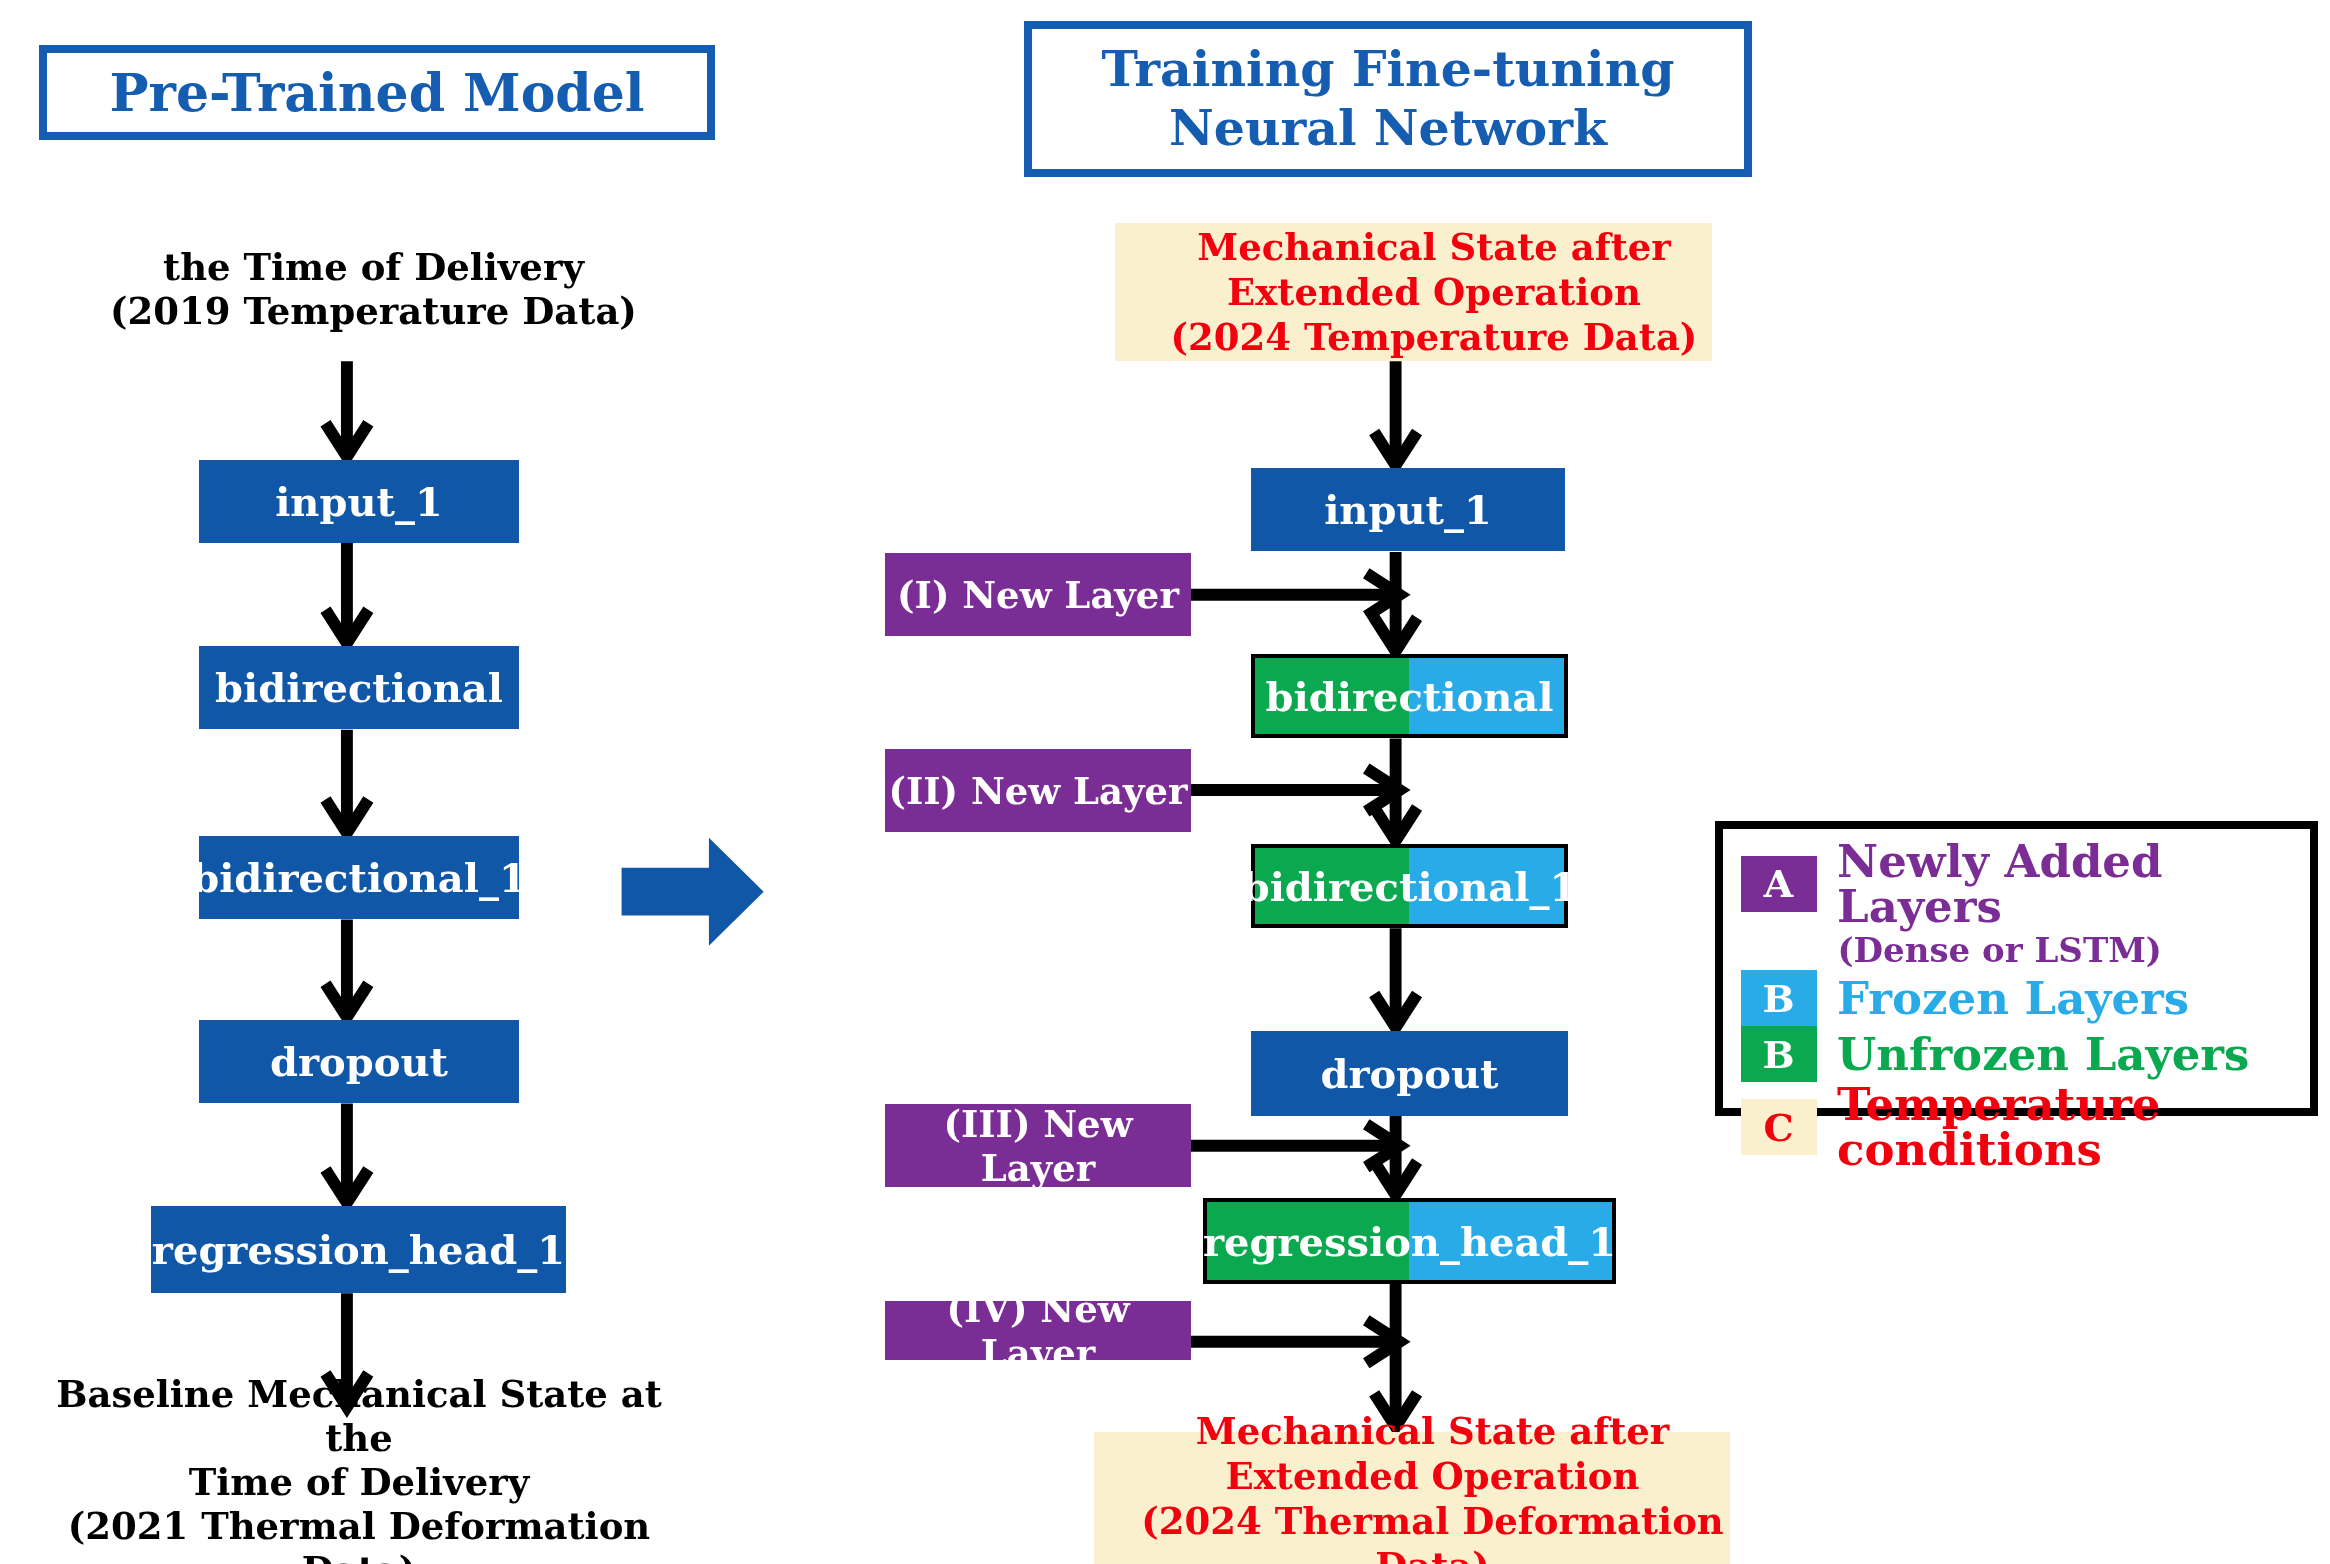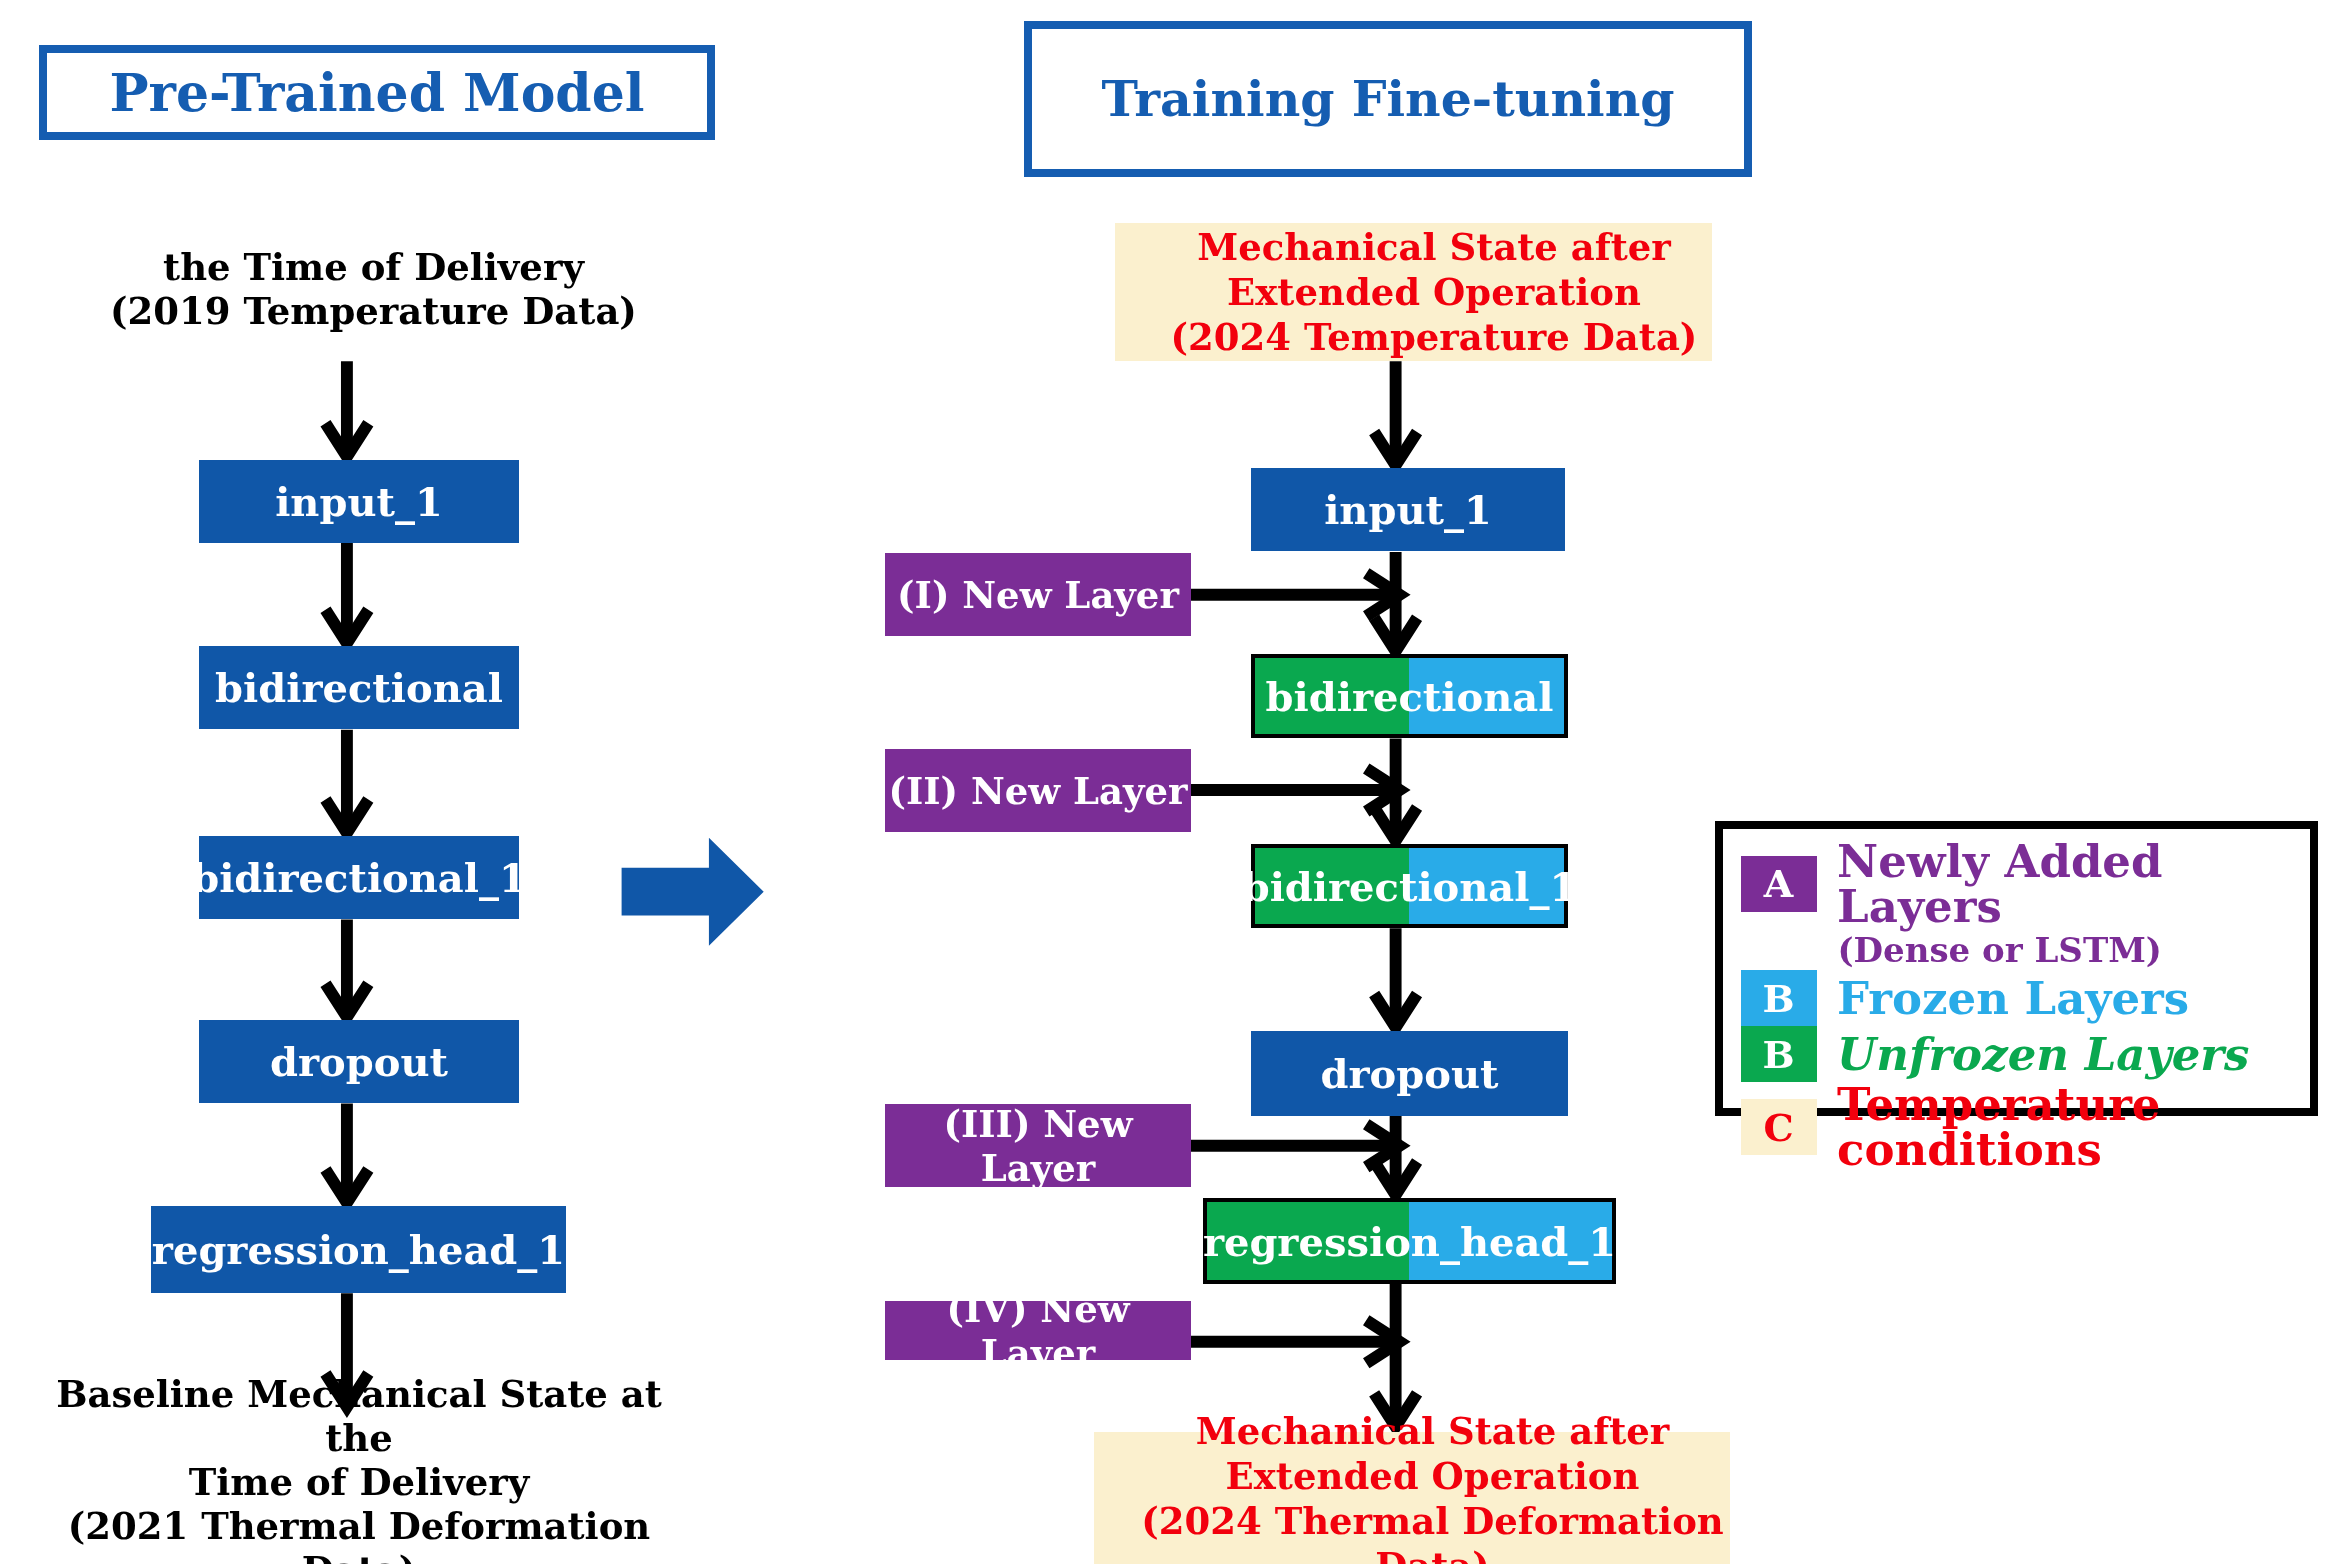--- a/index.html
+++ b/index.html
@@ -56,21 +56,21 @@
     display:flex;align-items:center;justify-content:center;
     font-size:38px;color:#ffffff;
   }
   .sw-purple{background:var(--purple);}
   .sw-cyan{background:var(--cyan);}
   .sw-green{background:var(--green);}
   .sw-cream{background:var(--cream);color:var(--red);}
   .ltext{font-size:45px;line-height:1.0;}
   .lt-purple{color:var(--purple);}
   .lt-cyan{color:var(--cyan);}
-  .lt-green{color:var(--green);font-style:italic;}
+  .lt-green{color:var(--green);}
   .lt-red{color:var(--red);}
   .lsub{font-size:34px;margin-left:97px;margin-top:1.6px;color:var(--purple);}
 </style>
 </head>
 <body>
 
 <div id="canvas">
 
   <svg class="arrows" width="2330" height="1565" viewBox="0 0 2935 1971">
     <g stroke="#000000" stroke-width="15" fill="none">
@@ -162,20 +162,21 @@
   <div class="abs z2 layer" style="left:139px;top:1206px;width:415px;height:87px">regression_head_1</div>
 
   <div class="abs z2 blacktext" style="left:9.5px;top:1412px;width:675px;height:139px">
     <span class="tline">Baseline Mechanical State at the</span>
     <span class="tline">Time of Delivery</span>
     <span class="tline">(2021 Thermal Deformation Data)</span>
   </div>
 
   <div class="abs z2 titlebox title-right" style="left:1012px;top:21.4px;width:728px;height:156px">
     <span class="tline">Training Fine-tuning</span>
+    <span class="tline">Neural Network</span>
   </div>
 
   <div class="abs z2 creambox" style="left:1103px;top:223px;width:597px;height:138px">
     <span class="tline">Mechanical State after</span>
     <span class="tline">Extended Operation</span>
     <span class="tline">(2024 Temperature Data)</span>
   </div>
 
   <div class="abs z2 layer" style="left:1239px;top:468px;width:314px;height:83px">input_1</div>
 

